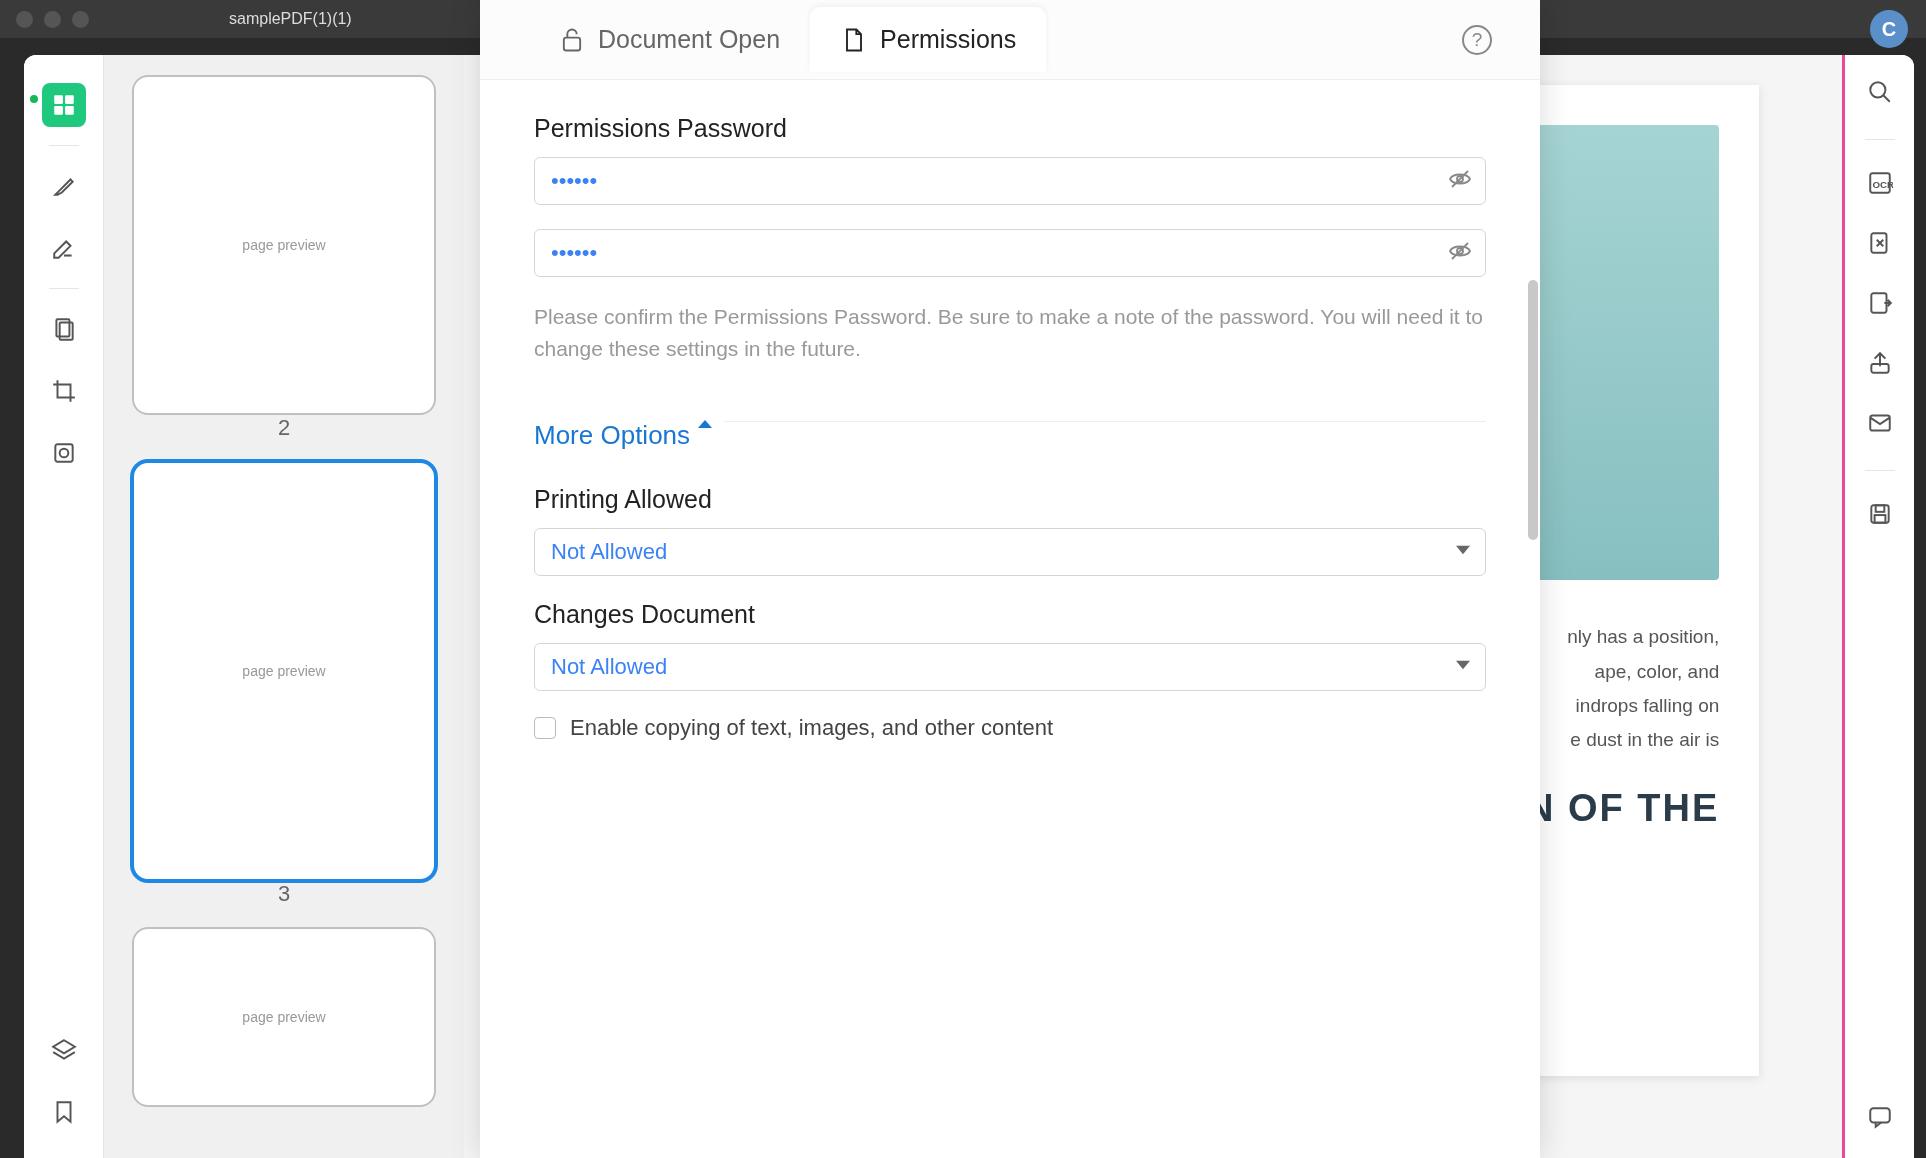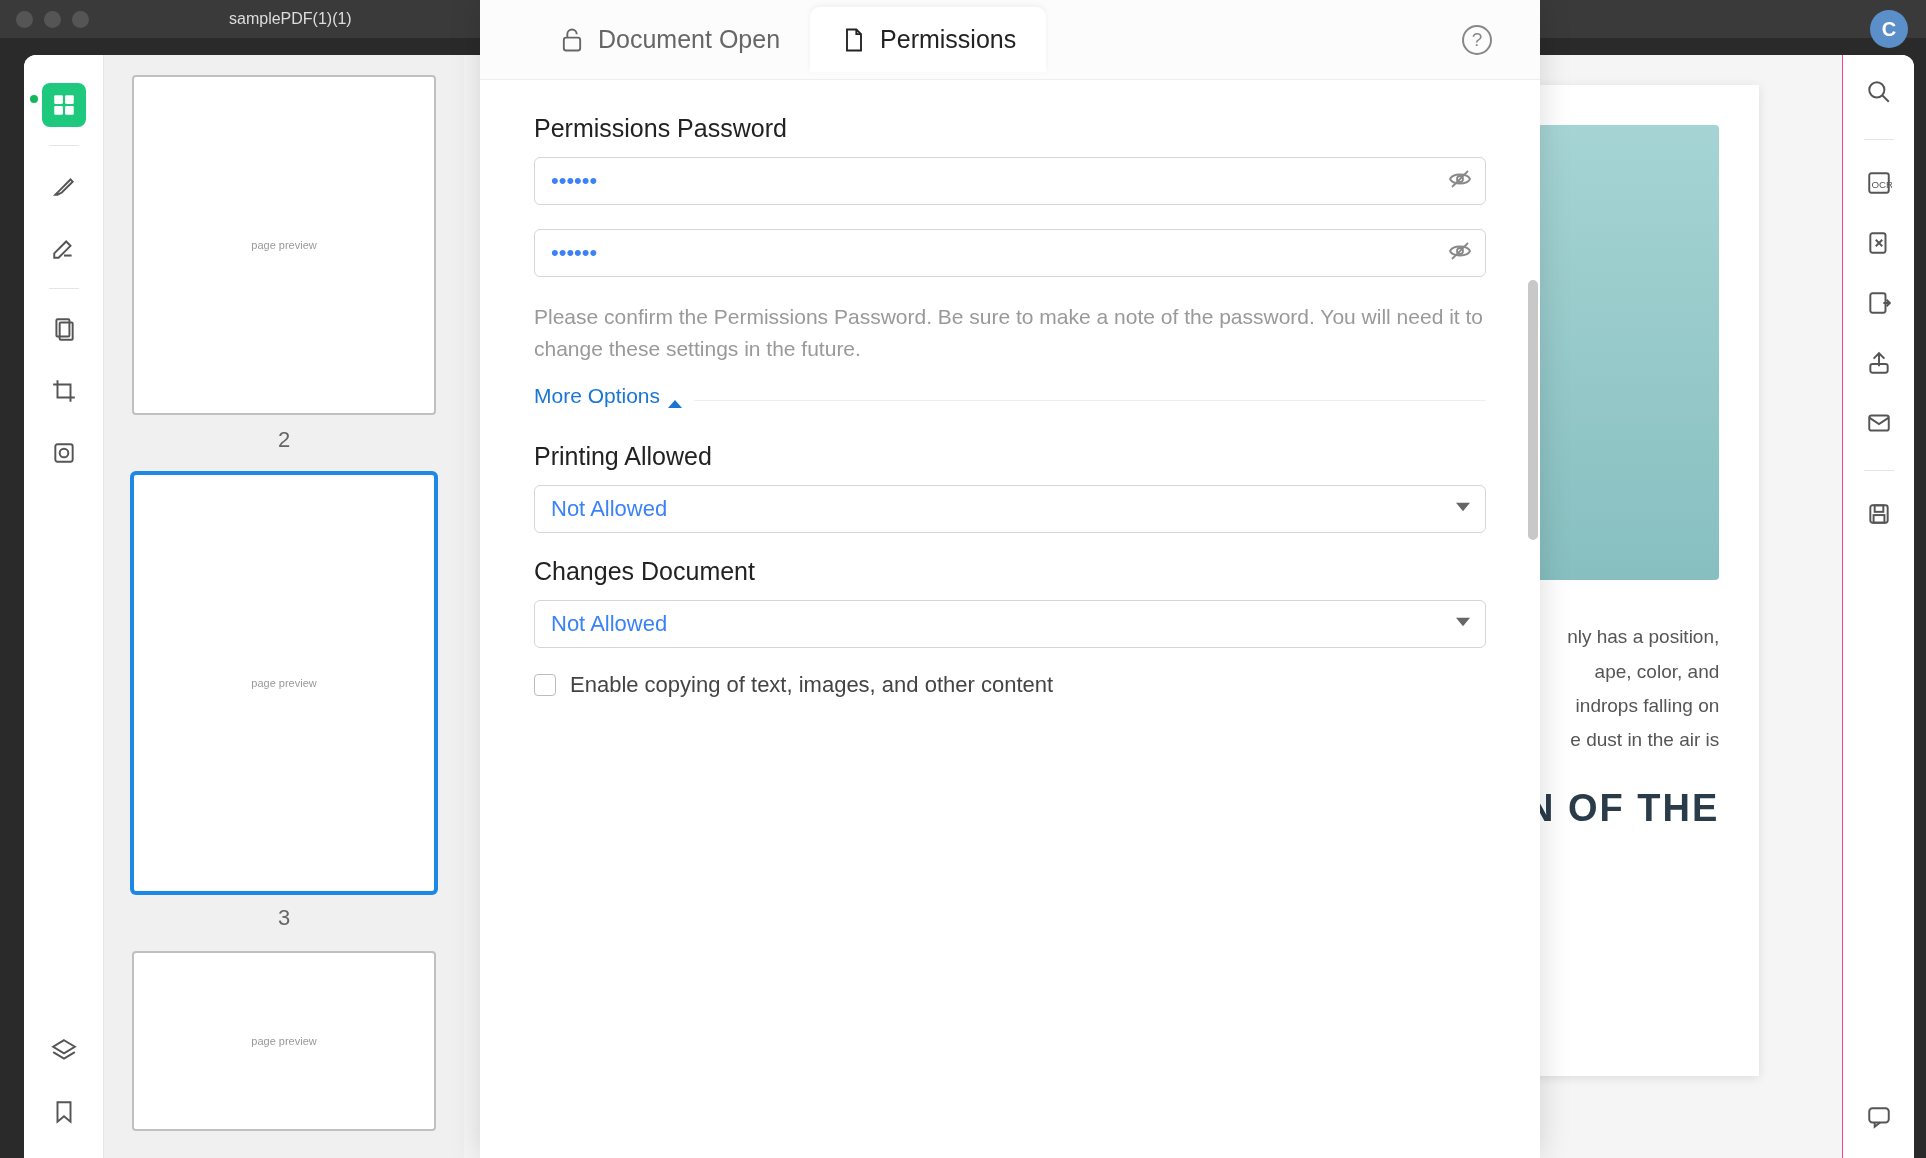--- a/index.html
+++ b/index.html
@@ -18,32 +18,32 @@
 .left-rail { width: 80px; background: #fff; border-right: 1px solid #e5e5e5; display: flex; flex-direction: column; align-items: center; padding-top: 28px; gap: 18px; }
 .rail-btn { width: 44px; height: 44px; display: flex; align-items: center; justify-content: center; border-radius: 8px; cursor: pointer; }
 .rail-btn.active { background: #1ec97e; }
 .rail-btn svg { width: 26px; height: 26px; }
 .rail-btn.inactive svg { stroke: #555; fill: none; stroke-width: 1.8; }
 .rail-divider { width: 30px; height: 1px; background: #e5e5e5; }
 .rail-spacer { flex: 1; }
 
 
 .thumbs { width: 360px; background: #f0f0f0; padding: 20px 28px; overflow: hidden; }
-.thumb { border: 2px solid #c0c0c0; border-radius: 4px; background: #fff; margin-bottom: 12px; height: 340px; display:flex; align-items:center; justify-content:center; color:#999; font-size:11px; }
+.thumb { border: 2px solid #c0c0c0; border-radius: 16px; background: #fff; margin-bottom: 0; height: 340px; display:flex; align-items:center; justify-content:center; color:#999; font-size:14px; }
 .thumb.selected { border-color: #1e88e5; box-shadow: 0 0 0 2px #1e88e5; }
 .thumb-num { text-align: center; font-size: 22px; color: #666; margin-bottom: 20px; }
 
 
 .doc-canvas { flex: 1; background: #f5f5f5; padding: 30px; }
 .doc-page { background: #fff; margin: 0 auto; width: 92%; height: 95%; box-shadow: 0 2px 10px rgba(0,0,0,.1); padding: 40px; display:flex; flex-direction:column; }
 .doc-heading { font-size: 38px; font-weight: 700; color: #2a3b4a; margin: 30px 0 20px; letter-spacing: 2px; }
 .doc-body { color:#555; font-size:19px; line-height:1.8; }
 
 
-.right-rail { width: 72px; background: #fff; border-left: 1px solid #ec4899; display:flex; flex-direction:column; align-items:center; padding-top:24px; gap:30px; }
+.right-rail { width: 72px; background: #fff; border-left: 3px solid #ec4899; display:flex; flex-direction:column; align-items:center; padding-top:24px; gap:30px;font-weight:bold; }
 .right-rail svg { width:26px; height:26px; stroke:#555; fill:none; stroke-width:1.8; }
 .right-spacer { flex:1; }
 
 
 .modal { position: absolute; top: 0; left: 480px; width: 1060px; height: 100%; background: #fff; box-shadow: 0 0 30px rgba(0,0,0,.15); }
 
 
 .modal-tabs { height: 80px; background: #fcfcfc; display: flex; align-items: center; padding: 0 48px; border-bottom: 1px solid #eee; position: relative; }
 .mtab { display: flex; align-items: center; gap: 12px; padding: 18px 30px; font-size: 25px; color: #666; cursor: pointer; border-radius: 10px 10px 0 0; }
 .mtab.active { background: #fff; color: #222; box-shadow: 0 -2px 6px rgba(0,0,0,.05); }
@@ -53,21 +53,21 @@
 
 .modal-body { padding: 30px 54px 0; height: calc(100% - 80px); overflow: auto; }
 .field-label { font-size: 25px; color: #222; margin: 4px 0 14px; }
 .input-wrap { position: relative; margin-bottom: 24px; }
 .text-input, .select { width: 100%; height: 48px; border: 1px solid #d5d5d5; border-radius: 6px; padding: 0 16px; font-size: 22px; color: #3b82f6; background: #fff; appearance: none; }
 .eye-icon { position: absolute; right: 14px; top: 50%; transform: translateY(-50%); cursor: pointer; }
 .eye-icon svg { width: 24px; height: 24px; stroke: #888; fill: none; stroke-width: 1.8; }
 .select-caret { position: absolute; right: 16px; top: 50%; transform: translateY(-50%); pointer-events: none; }
 .select-caret svg { width: 14px; height: 14px; fill: #666; }
 .help-text { font-size: 21px; color: #999; line-height: 1.5; margin-bottom: 20px; }
-.more-opts { color: #1976d2; font-size: 21px; display: flex; align-items: flex-end; gap: 8px; cursor: pointer; margin-bottom: 8px; }
+.more-opts { color: #1976d2; font-size: 26px; display: flex; align-items: flex-start; gap: 8px; cursor: pointer; margin-bottom: 8px; margin-top: 36px; }
 .more-opts .caret-up { width: 0; height: 0; border-left: 7px solid transparent; border-right: 7px solid transparent; border-bottom: 8px solid #1976d2; }
 .hr-thin { flex:1; height:1px; background:#eee; margin-left:12px; }
 .more-row { display:flex; align-items:center; margin-bottom:26px; }
 
 .checkbox-row { display: flex; align-items: center; gap: 14px; margin: 12px 0 26px; }
 .checkbox { width: 22px; height: 22px; border: 1.5px solid #bbb; border-radius: 4px; }
 .checkbox-label { font-size: 22px; color: #444; }
 
 
 .avatar { position: absolute; top: 10px; right: 18px; width: 38px; height: 38px; border-radius: 50%; background: #5b8fc9; color: #fff; display:flex; align-items:center; justify-content:center; font-size:20px; font-weight:600; }

